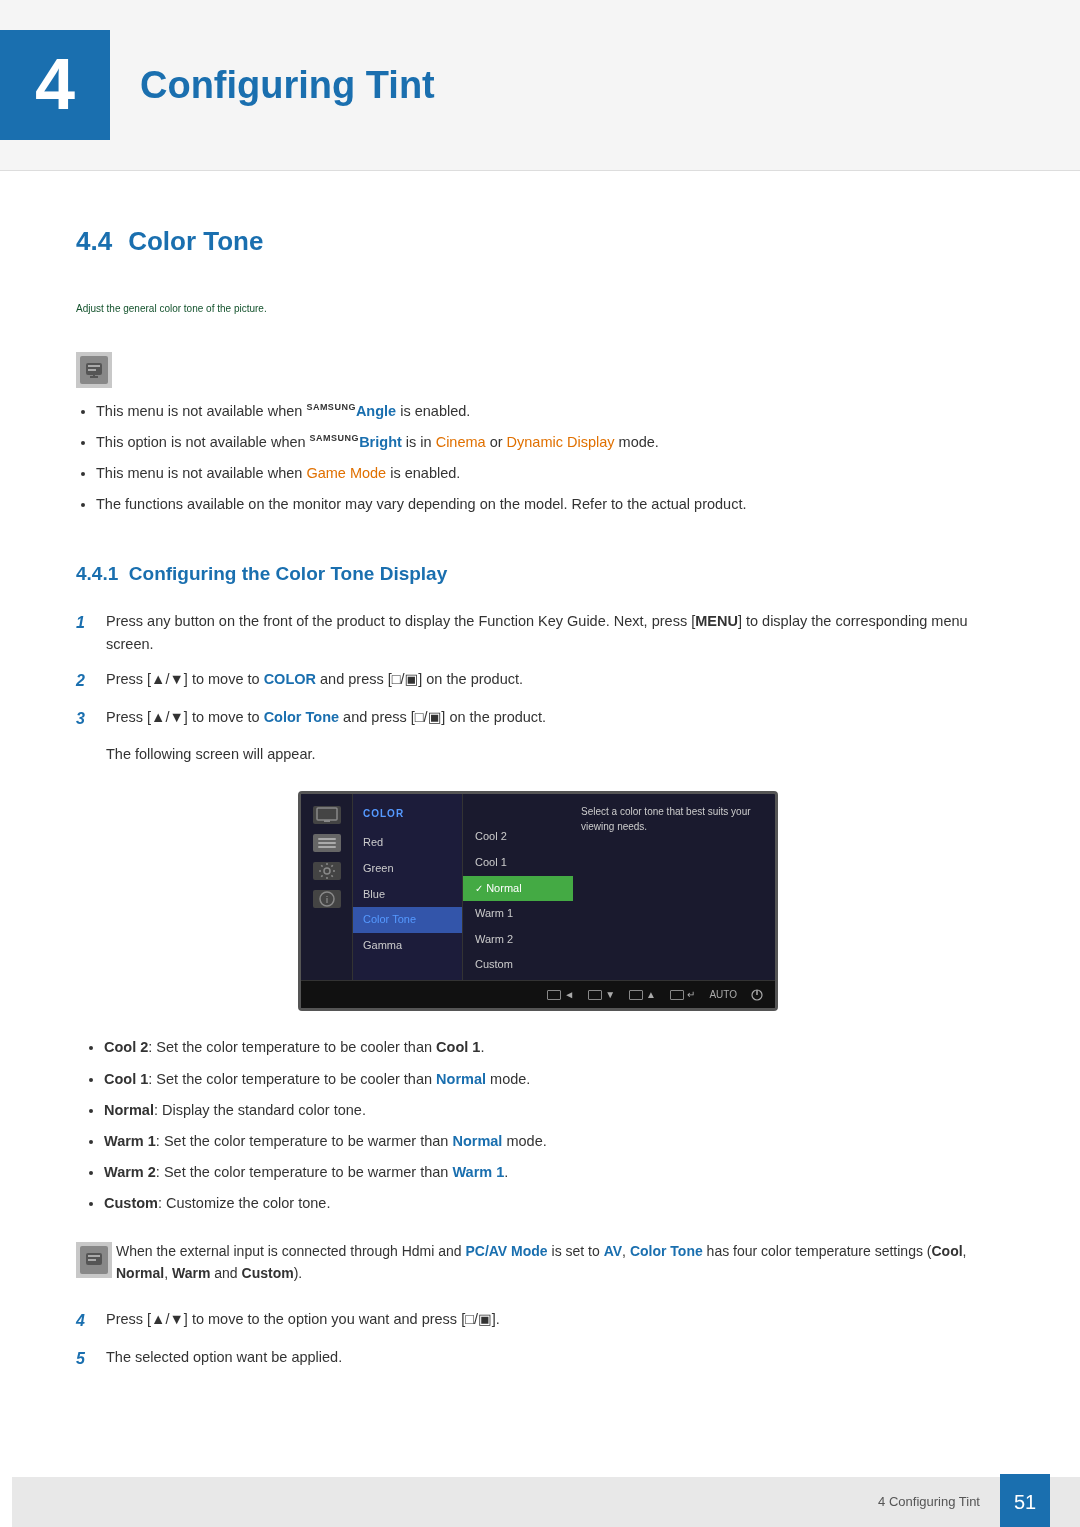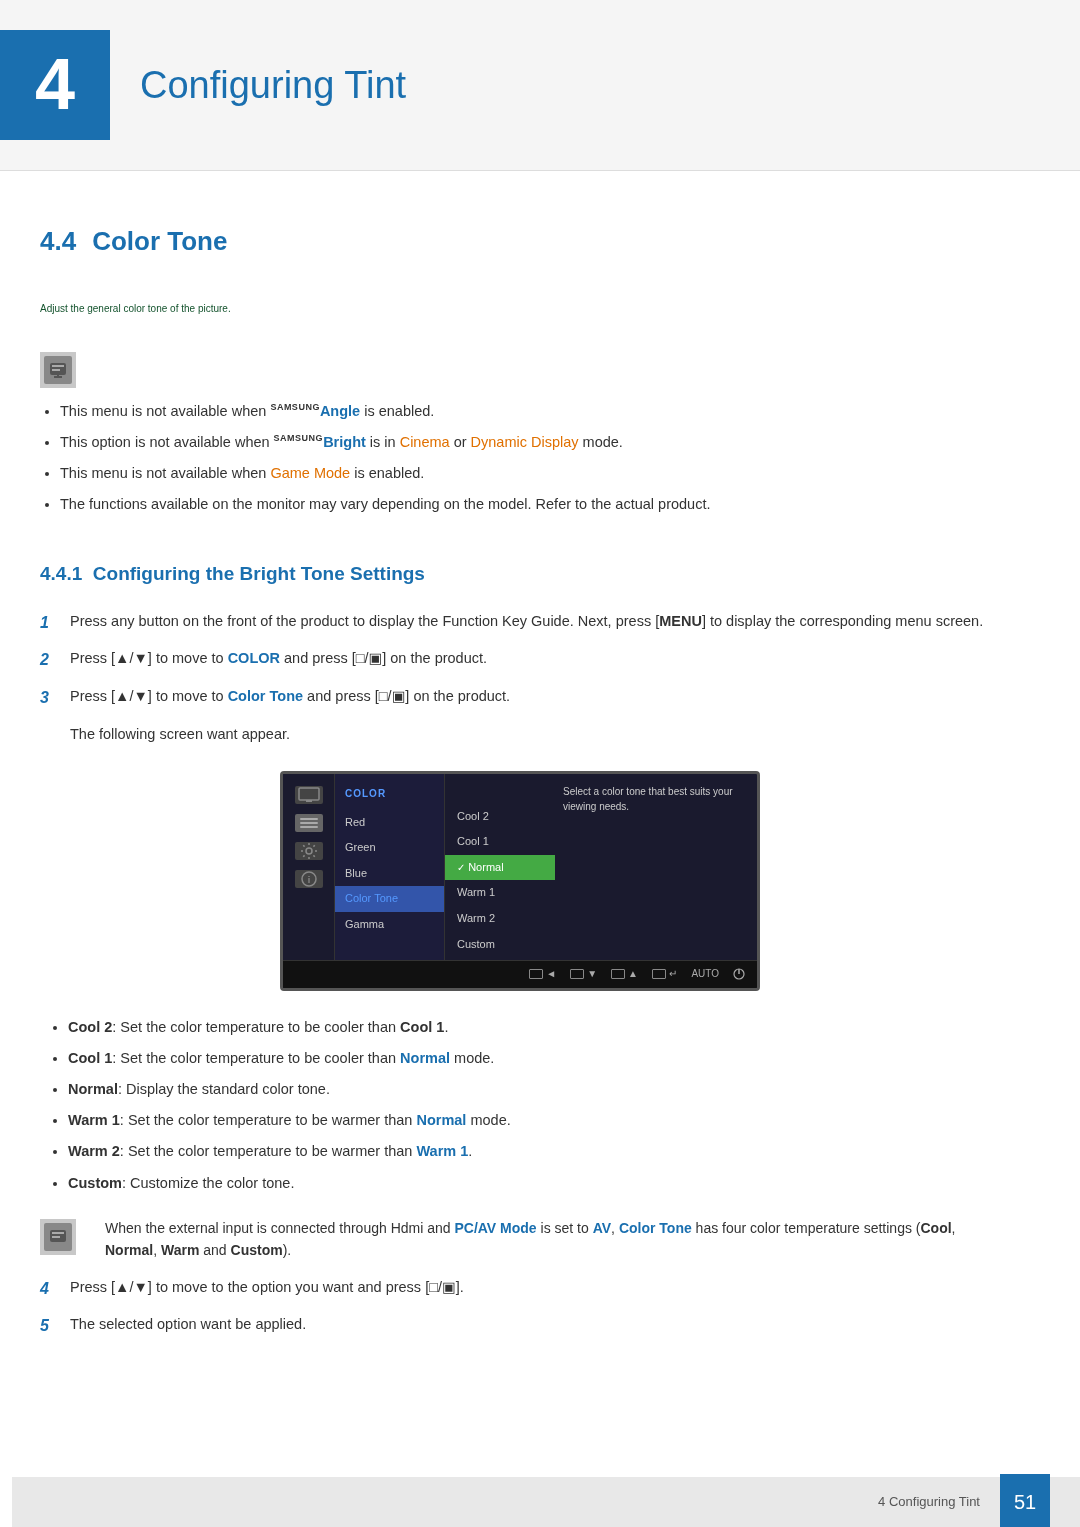--- a/index.html
+++ b/index.html
@@ -31,27 +31,27 @@
       width: 110px;
       height: 110px;
       display: flex;
       align-items: center;
       justify-content: center;
       margin-right: 30px;
       flex-shrink: 0;
     }
     .chapter-title {
       font-size: 38px;
-      font-weight: normal;
+      font-weight: bold;
       color: #1a6faf;
     }
 
     
     .content {
-      padding: 0 80px 80px 40px;
+      padding: 0 80px 80px 76px;
     }
 
     
     .section-heading {
       font-size: 26px;
       font-weight: bold;
       color: #1a6faf;
       margin-bottom: 20px;
       margin-top: 10px;
     }
@@ -269,22 +269,22 @@
     }
     .bullet-list li {
       margin-bottom: 8px;
       font-size: 14.5px;
     }
 
     
     .inline-note {
       display: flex;
       align-items: flex-start;
-      gap: 29px;
-      margin: 8px 0;
+      gap: 4px;
+      margin: 20px 0;
       padding: 4px 0;
     }
     .inline-note-text {
       font-size: 14px;
       flex: 1;
     }
 
     
     .page-footer {
       position: absolute;
@@ -367,21 +367,21 @@
       <li>
         This menu is not available when <span class="orange">Game Mode</span> is enabled.
       </li>
       <li>
         The functions available on the monitor may vary depending on the model. Refer to the actual product.
       </li>
     </ul>
   </div>
 
   <div class="subsection-heading">
-    <span>4.4.1</span>&nbsp;&nbsp;<span>Configuring the Bright Tone Settings</span>
+    <span>4.4.1</span>&nbsp;&nbsp;<span>Configuring the Color Tone Display</span>
   </div>
 
   <ol class="steps-list">
     <li>
       <span class="step-num">1</span>
       <span class="step-text">
         Press any button on the front of the product to display the Function Key Guide. Next, press [<span class="bold">MENU</span>] to display the corresponding menu screen.
       </span>
     </li>
     <li>
@@ -391,21 +391,21 @@
       </span>
     </li>
     <li>
       <span class="step-num">3</span>
       <span class="step-text">
         Press [▲/▼] to move to <span class="blue">Color Tone</span> and press [□/▣] on the product.
       </span>
     </li>
   </ol>
 
-  <p style="margin: 10px 0 16px 30px; font-size:14.5px;">The following screen want appear.</p>
+  <p style="margin: 10px 0 16px 30px; font-size:14.5px;">The following screen will appear.</p>
 
   <div class="monitor-img-container">
     <div class="monitor-screen">
 
       <div class="monitor-sidebar">
 
         <div class="monitor-icon">
           <svg width="22" height="16" viewBox="0 0 22 16">
             <rect x="1" y="1" width="20" height="12" rx="1" fill="none" stroke="#888" stroke-width="1.5"></rect>
             <rect x="8" y="13" width="6" height="2" fill="#888"></rect>

